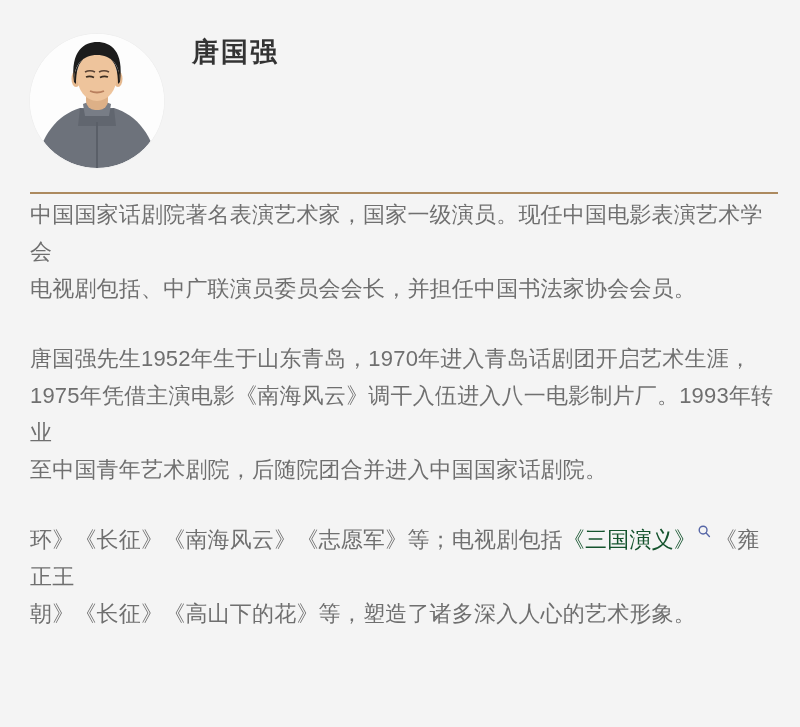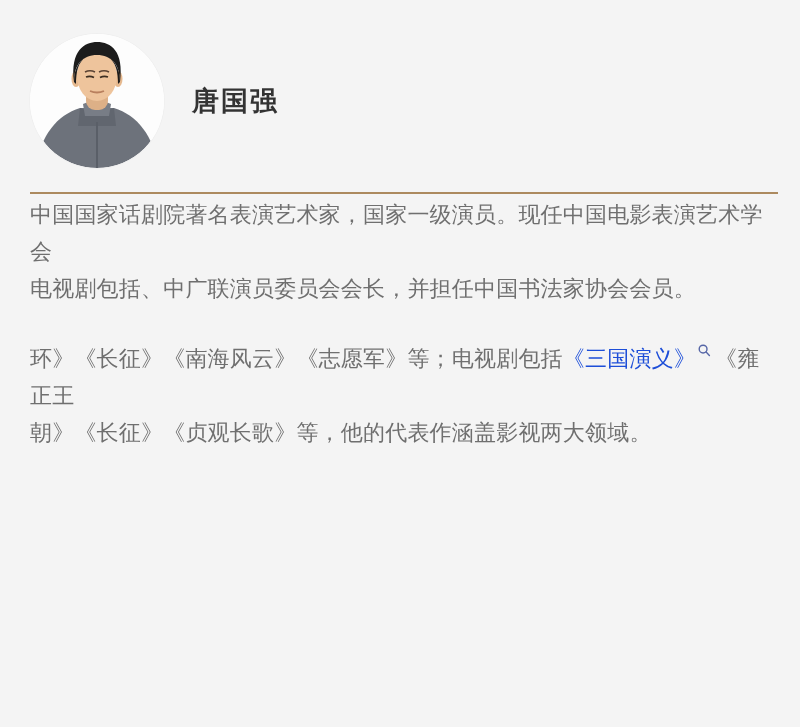--- a/index.html
+++ b/index.html
@@ -15,21 +15,20 @@
   }
   .page {
     box-sizing: border-box;
     width: 800px;
     height: 727px;
     padding: 34px 22px 0 30px;
   }
   
   .profile-header {
     display: flex;
-    align-items: center;
     height: 134px;
   }
   .avatar {
     width: 134px;
     height: 134px;
     border-radius: 50%;
     overflow: hidden;
     background: #ffffff;
     flex: 0 0 auto;
     box-shadow: 0 0 0 1px rgba(0,0,0,0.02);
@@ -57,21 +56,21 @@
     letter-spacing: 0.2px;
   }
   .bio p {
     margin: 33px 0 0 0;
   }
   .bio p.first {
     margin-top: 2px;
   }
   .bio-line { display: block; }
   .entry-link {
-    color: #1d4ed8;
+    color: #14532d;
     text-decoration: none;
     cursor: pointer;
   }
   .link-sup {
     color: #5565a6;
     display: inline-block;
     vertical-align: 9px;
     margin: 0 4px 0 2px;
     line-height: 0;
     cursor: pointer;
@@ -123,25 +122,30 @@
 
   <div class="divider"></div>
 
   <div class="bio">
 
     <p class="first">
       <span class="bio-line">中国国家话剧院著名表演艺术家，国家一级演员。现任中国电影表演艺术学会</span>
       <span class="bio-line">电视剧包括、中广联演员委员会会长，并担任中国书法家协会会员。</span>
     </p>
 
+    <p>
+      <span class="bio-line">唐国强先生1952年生于山东青岛，1970年进入青岛话剧团开启艺术生涯，</span>
+      <span class="bio-line">1975年凭借主演电影《南海风云》调干入伍进入八一电影制片厂。1993年转业</span>
+      <span class="bio-line">至中国青年艺术剧院，后随院团合并进入中国国家话剧院。</span>
+    </p>
 
     <p>
       <span class="bio-line">
         <span>环》《长征》《南海风云》《志愿军》等；电视剧包括</span><a class="entry-link" href="#">《三国演义》</a><span class="link-sup"><svg width="13" height="13" viewBox="0 0 13 13">
               <circle cx="5.1" cy="5.1" r="3.9" fill="none" stroke="currentColor" stroke-width="1.4"></circle>
               <line x1="8.1" y1="8.1" x2="11.4" y2="11.4" stroke="currentColor" stroke-width="1.4" stroke-linecap="round"></line>
             </svg></span><span>《雍正王</span>
       </span>
-      <span class="bio-line">朝》《长征》《贞观长歌》等，他的代表作涵盖影视两大领域。</span>
+      <span class="bio-line">朝》《长征》《高山下的花》等，塑造了诸多深入人心的艺术形象。</span>
     </p>
 
   </div>
 </div>
 
 </body></html>

